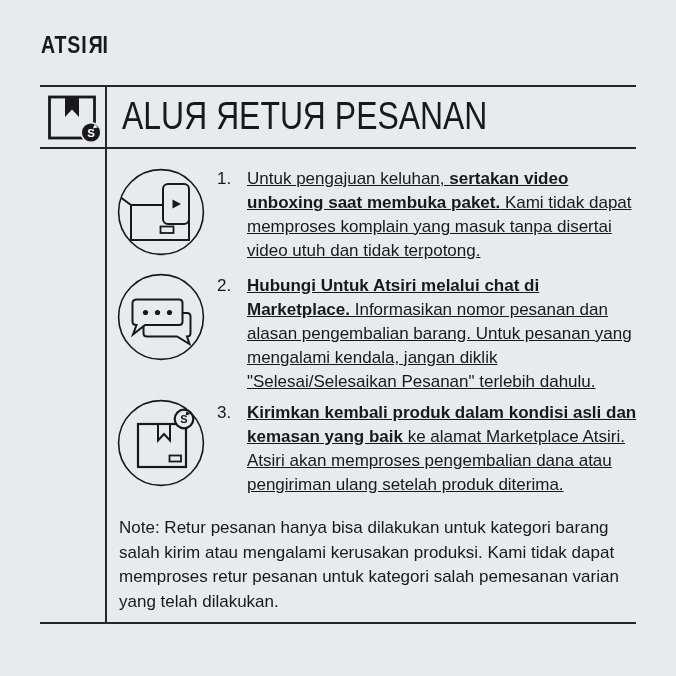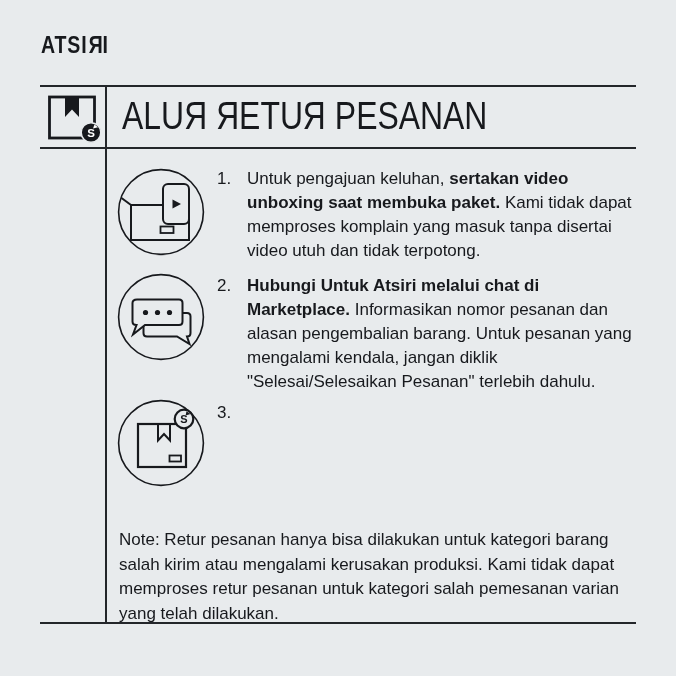--- a/index.html
+++ b/index.html
@@ -28,26 +28,26 @@
     white-space:nowrap;
   }
   .rflip{display:inline-block;transform:scaleX(-1);}
   .header-icon{position:absolute;left:47px;top:93px;width:56px;height:56px;}
   .step-icon{position:absolute;left:117px;width:88px;height:88px;}
   .si-1{top:168px;} .si-2{top:273px;} .si-3{top:399px;}
   .step-num{
     position:absolute;left:217px;width:26px;font-size:17px;line-height:24px;
   }
   .step-text{
-    position:absolute;left:247px;width:398px;font-size:17px;line-height:24px;
+    position:absolute;left:247px;width:398px;font-size:17px;line-height:24px;text-decoration:underline;
   }
   .sn-1,.st-1{top:167px;} .sn-2,.st-2{top:274px;} .sn-3,.st-3{top:401px;}
   .step-text .b{font-weight:700;}
   .note{
-    position:absolute;left:119px;top:528px;width:515px;
+    position:absolute;left:119px;top:516px;width:515px;
     font-size:17px;line-height:24.5px;
   }
   svg{display:block;}
 </style>
 </head>
 <body>
 
 <div class="canvas">
 
   <div class="logo">ATSI<span class="rflip">R</span>I</div>
@@ -100,16 +100,17 @@
       <circle cx="44" cy="44" r="42.4" fill="none" stroke="currentColor" stroke-width="1.6"></circle>
       <rect x="21" y="25" width="48" height="43" fill="none" stroke="currentColor" stroke-width="2.2"></rect>
       <path d="M41 26 V41.5 L47 35 L53 41.5 V26" fill="none" stroke="currentColor" stroke-width="2"></path>
       <rect x="52.5" y="56.5" width="11.5" height="6" fill="var(--bg)" stroke="currentColor" stroke-width="1.8"></rect>
       <circle cx="67" cy="20" r="9.3" fill="var(--bg)" stroke="currentColor" stroke-width="2.2"></circle>
       <text x="67" y="24.2" text-anchor="middle" font-size="11" font-weight="700" fill="currentColor" font-family="Liberation Sans, sans-serif">S</text>
       <polygon points="69.5,12.3 73.5,15 68.6,16.6" fill="currentColor"></polygon>
     </svg>
   </div>
   <div class="step-num sn-3">3.</div>
+  <div class="step-text st-3"><span class="b">Kirimkan kembali produk dalam kondisi asli dan kemasan yang baik</span><span> ke alamat Marketplace Atsiri. Atsiri akan memproses pengembalian dana atau pengiriman ulang setelah produk diterima.</span></div>
 
   <div class="note">Note: Retur pesanan hanya bisa dilakukan untuk kategori barang salah kirim atau mengalami kerusakan produksi. Kami tidak dapat memproses retur pesanan untuk kategori salah pemesanan varian yang telah dilakukan.</div>
 
 </div>
 
 </body></html>

